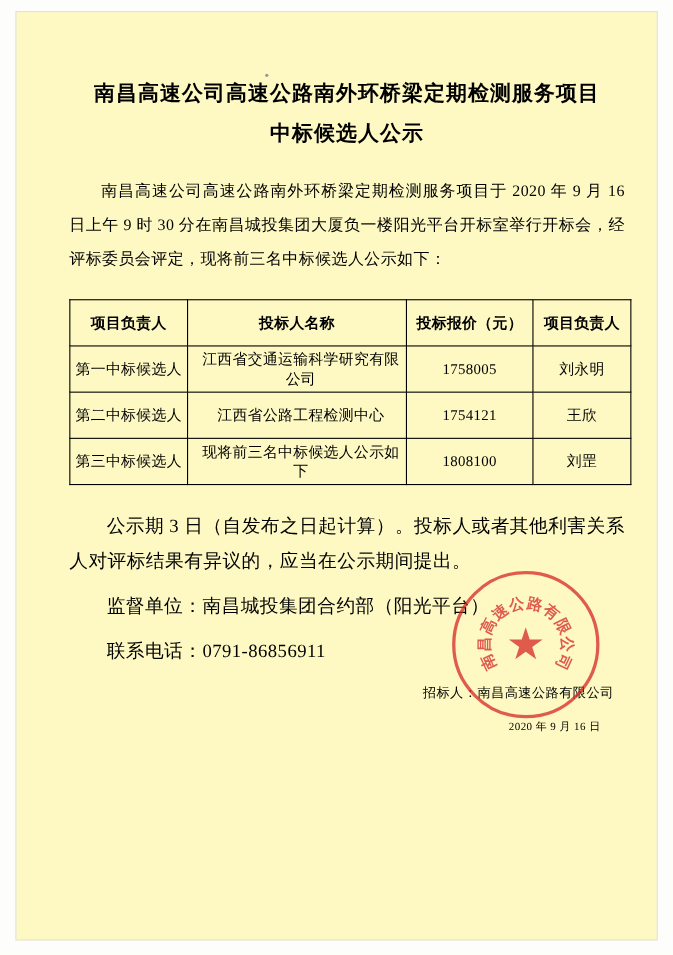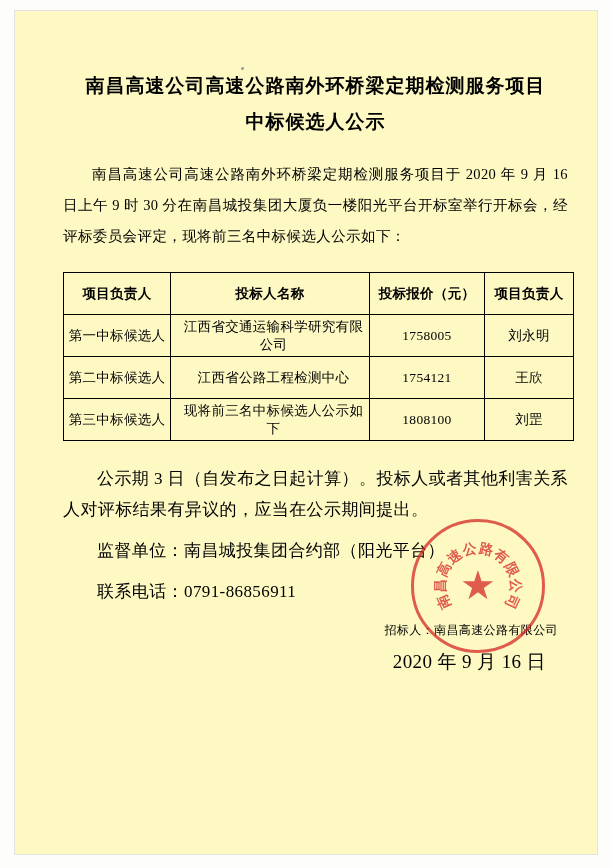--- a/index.html
+++ b/index.html
@@ -103,21 +103,21 @@
   }
   .sign-block {
     margin-top: 8px;
     font-size: 12px;
     line-height: 31px;
     text-align: right;
     padding-right: 10px;
     letter-spacing: 0.4px;
   }
   .sign-line2 {
-    font-size: 19px;
+    font-size: 10px;
     line-height: 31px;
     text-align: right;
     padding-right: 22px;
     letter-spacing: 0.4px;
   }
   .stamp {
     position: absolute;
     left: 396px;
     top: 508px;
     width: 128px;

